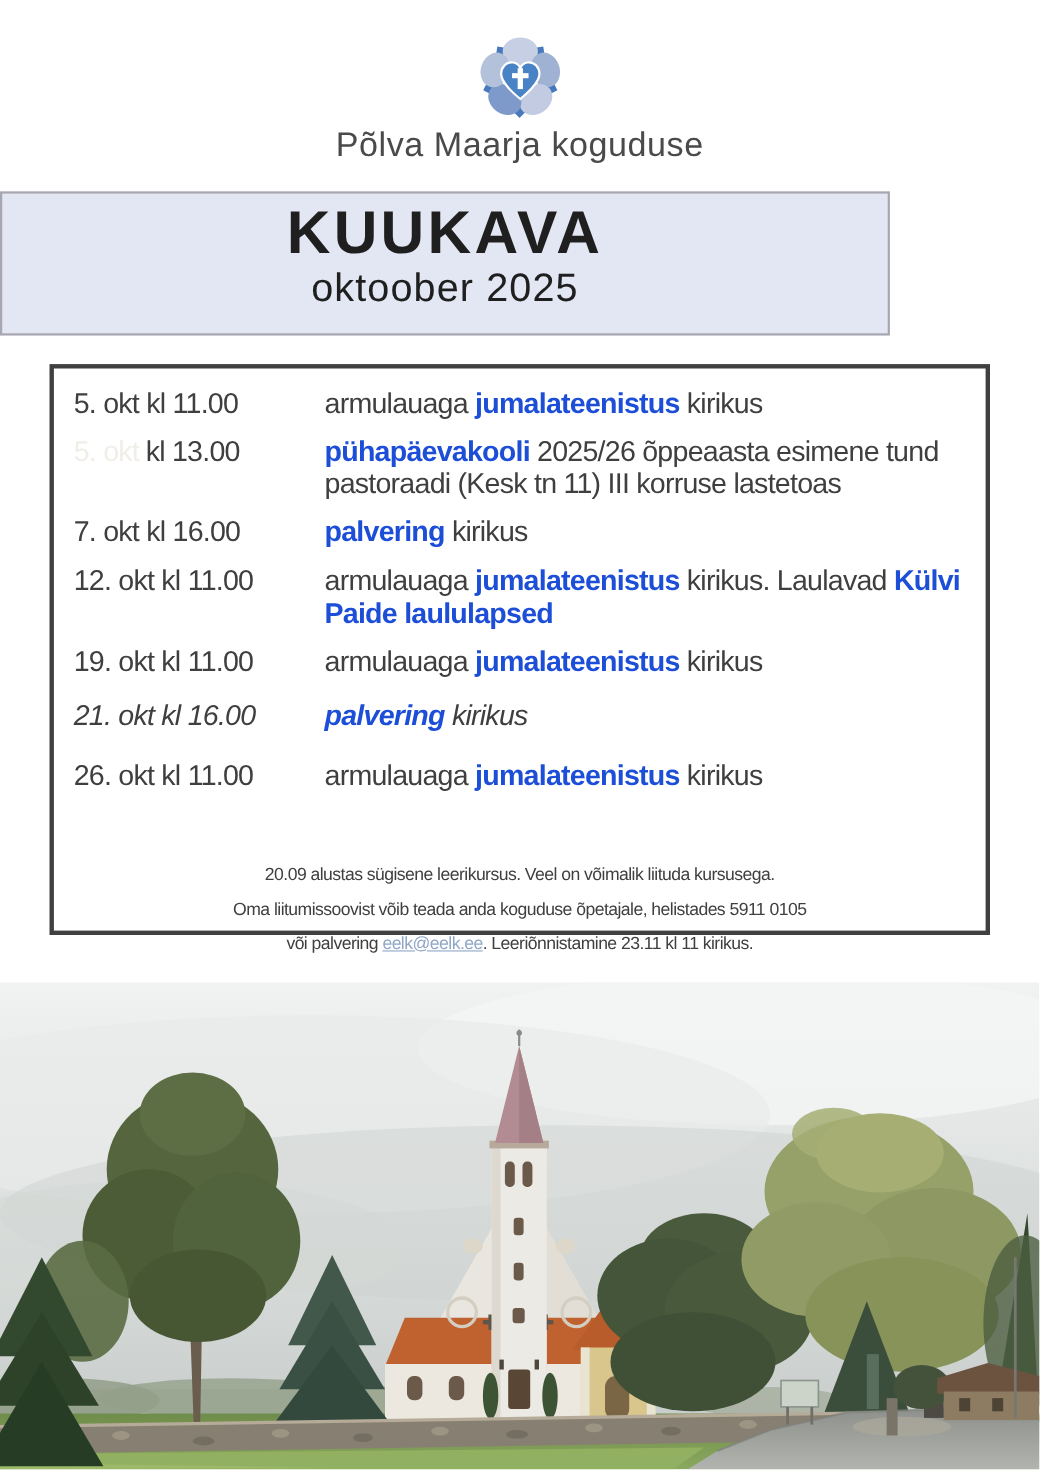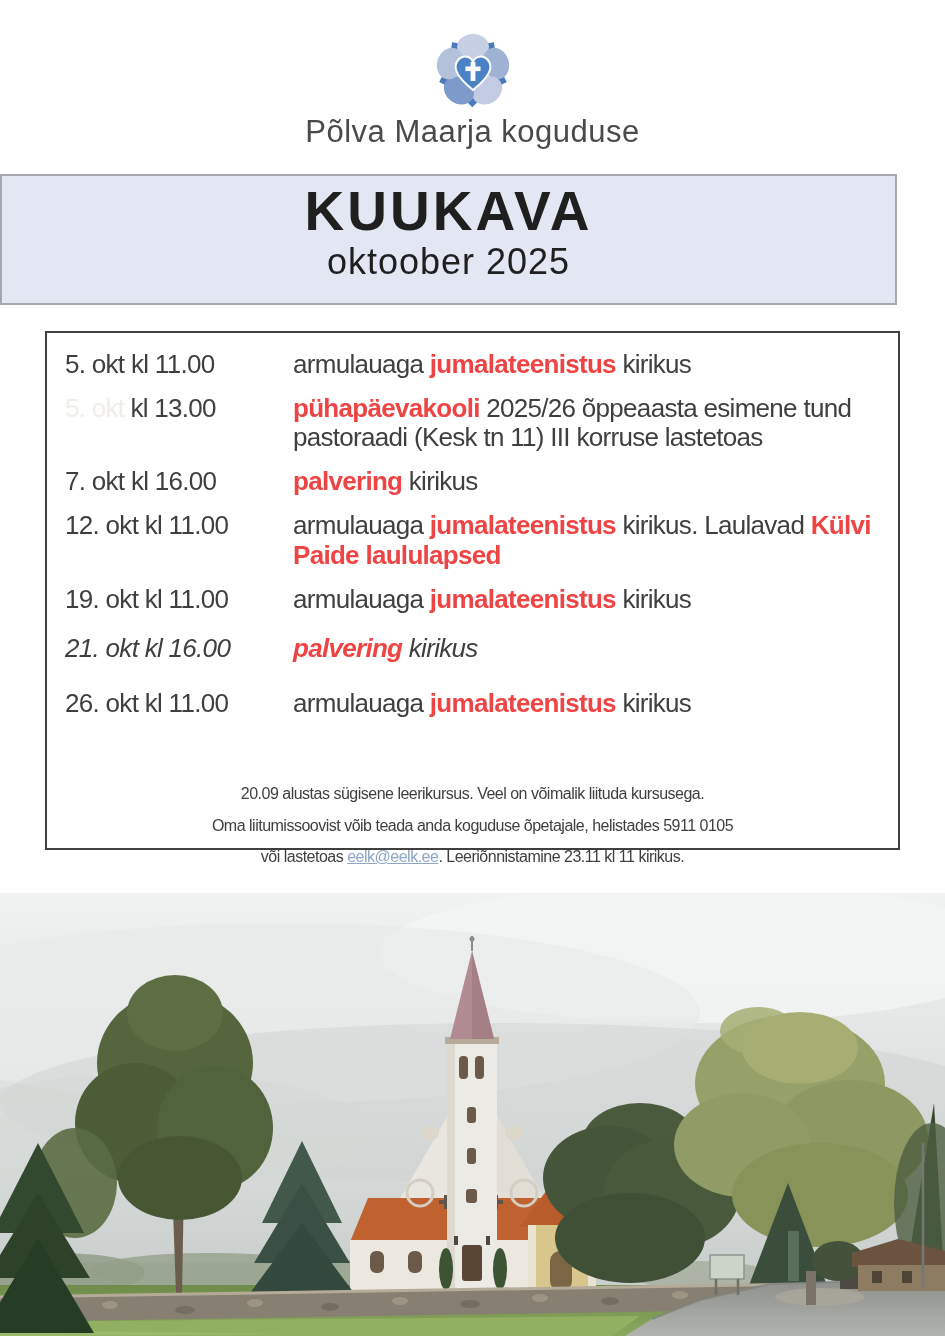--- a/index.html
+++ b/index.html
@@ -8,40 +8,40 @@
     background:#ffffff;
     font-family:"Liberation Sans", sans-serif;
     -webkit-font-smoothing:antialiased;
   }
   .logo-wrap{position:absolute;top:24px;left:50%;transform:translateX(-50%);}
   .congregation{
     position:absolute;top:114px;left:0;width:100%;text-align:center;
     font-size:31px;color:#4a4a4a;letter-spacing:0.5px;
   }
   .banner{
-    position:absolute;top:174px;left:0;width:897px;height:131px;box-sizing:border-box;
+    position:absolute;top:174px;left:0;width:809px;height:131px;box-sizing:border-box;
     background:#e3e7f3;border:2px solid #a7a7b0;text-align:center;
   }
   .banner-title{
     margin-top:4px;font-size:55px;font-weight:800;color:#1f1f1f;letter-spacing:3px;line-height:62px;
   }
   .banner-subtitle{
     font-size:36px;font-weight:400;color:#1f1f1f;letter-spacing:1px;line-height:40px;
   }
   .schedule-box{
     position:absolute;left:45px;top:331px;width:855px;height:519px;box-sizing:border-box;
-    border:2px solid #404040;background:#ffffff;
+    border:4px solid #404040;background:#ffffff;
   }
   .rows{position:absolute;left:18px;right:8px;top:17px;}
   .row{display:flex;margin-bottom:15px;font-size:26px;line-height:1.12;color:#3f3f3f;letter-spacing:-0.7px;}
   .row:nth-child(5){margin-bottom:20px;}
   .row:nth-child(6){margin-bottom:26px;font-style:italic;}
   .row .time{flex:0 0 228px;white-space:nowrap;}
   .row .desc{flex:1;}
-  .row strong{font-weight:700;color:#ef4444;}
+  .row strong{font-weight:700;color:#1d4ed8;}
   .ghost{color:#f1eee8;margin-right:6px;}
   .note{
     position:absolute;left:0;right:0;top:445px;text-align:center;
     font-size:16px;line-height:31.5px;color:#3f3f3f;letter-spacing:-0.5px;
   }
   .note a{color:#8fa6c6;text-decoration:underline;cursor:pointer;}
   .photo{position:absolute;left:0;top:893px;width:945px;height:443px;}
   .photo svg{display:block;}
 </style>
 </head>
@@ -129,21 +129,21 @@
         <div class="desc"><strong>palvering</strong><span> kirikus</span></div>
       </div>
       <div class="row">
         <div class="time">26. okt kl 11.00</div>
         <div class="desc"><span>armulauaga </span><strong>jumalateenistus</strong><span> kirikus</span></div>
       </div>
     </div>
   <div class="note">
       <div><span>20.09 alustas sügisene leerikursus. Veel on võimalik liituda kursusega.</span></div>
       <div><span>Oma liitumissoovist võib teada anda koguduse õpetajale, helistades 5911 0105</span></div>
-      <div><span>või lastetoas </span><a>eelk@eelk.ee</a><span>.  Leeriõnnistamine 23.11 kl 11 kirikus.</span></div>
+      <div><span>või palvering </span><a>eelk@eelk.ee</a><span>.  Leeriõnnistamine 23.11 kl 11 kirikus.</span></div>
     </div>
 </div>
 
 <div class="photo">
 <svg width="945" height="443" viewBox="0 0 945 443" xmlns="http://www.w3.org/2000/svg">
   <defs>
     <linearGradient id="skyG" x1="0" y1="0" x2="0" y2="1">
       <stop offset="0" stop-color="#f1f2f2"></stop>
           <stop offset="0.55" stop-color="#dadedd"></stop>
           <stop offset="1" stop-color="#c6cac9"></stop>

